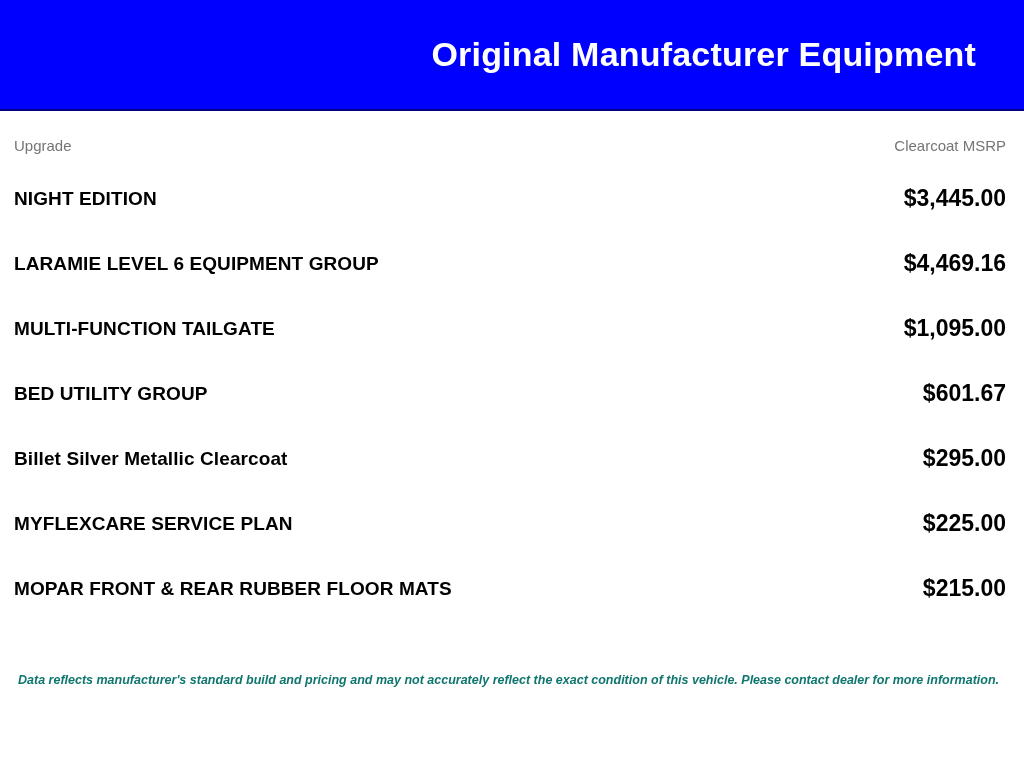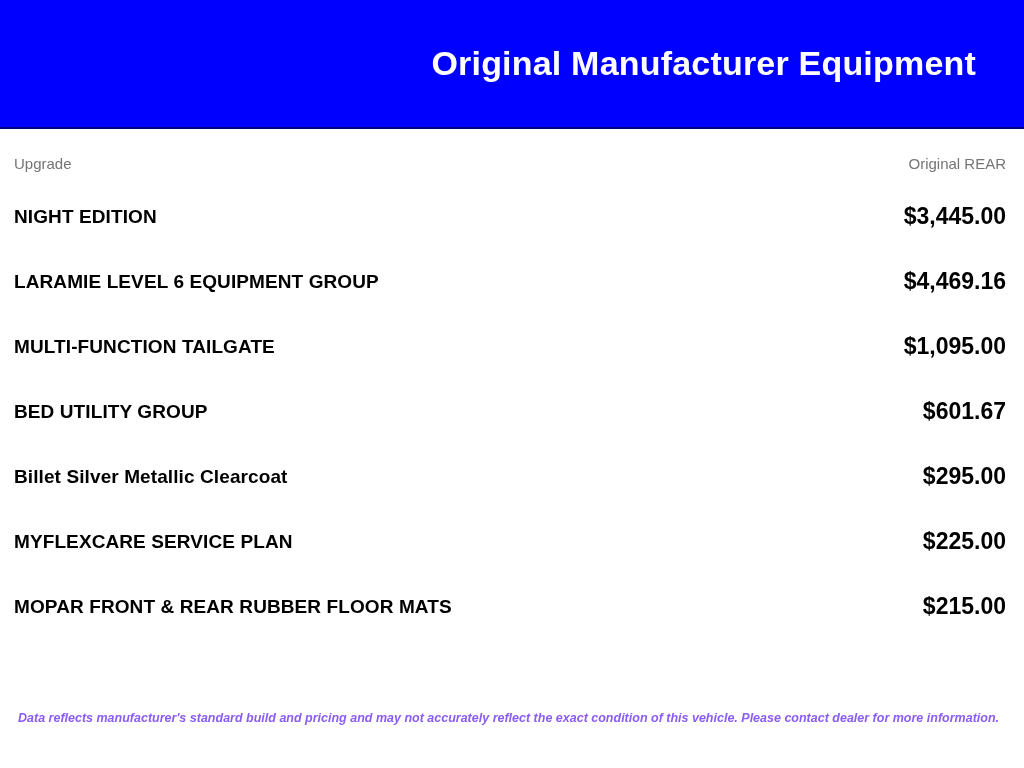--- a/index.html
+++ b/index.html
@@ -19,21 +19,21 @@
   .page {
     width: 1024px;
     height: 768px;
     position: relative;
     box-sizing: border-box;
     background: #ffffff;
   }
 
   
   .banner {
-    height: 129px;
+    height: 111px;
     background: #0000ff;
     border-bottom: 2px solid #000080;
     box-sizing: border-box;
     display: flex;
     align-items: center;
     justify-content: flex-end;
     padding-right: 48px;
   }
   .banner-title {
     color: #ffffff;
@@ -92,25 +92,25 @@
     font-weight: bold;
     color: #000000;
     white-space: nowrap;
   }
 
   
   .disclaimer {
     position: absolute;
     left: 18px;
     right: 18px;
-    top: 710px;
+    top: 672px;
     font-size: 12.5px;
     font-style: italic;
     font-weight: bold;
-    color: #8b5cf6;
+    color: #0f766e;
     line-height: 1.3;
     white-space: nowrap;
   }
 </style>
 </head>
 <body>
 
 <div class="page">
 
   <div class="banner">
@@ -119,21 +119,21 @@
 
   <div class="table-wrap">
     <table class="equip-table">
       <colgroup>
         <col class="c-label">
         <col class="c-price">
       </colgroup>
       <thead>
         <tr>
           <th class="th-label">Upgrade</th>
-          <th class="th-price">Original REAR</th>
+          <th class="th-price">Clearcoat MSRP</th>
         </tr>
       </thead>
       <tbody>
         <tr>
           <td class="cell-label">NIGHT EDITION</td>
           <td class="cell-price">$3,445.00</td>
         </tr>
         <tr>
           <td class="cell-label">LARAMIE LEVEL 6 EQUIPMENT GROUP</td>
           <td class="cell-price">$4,469.16</td>

